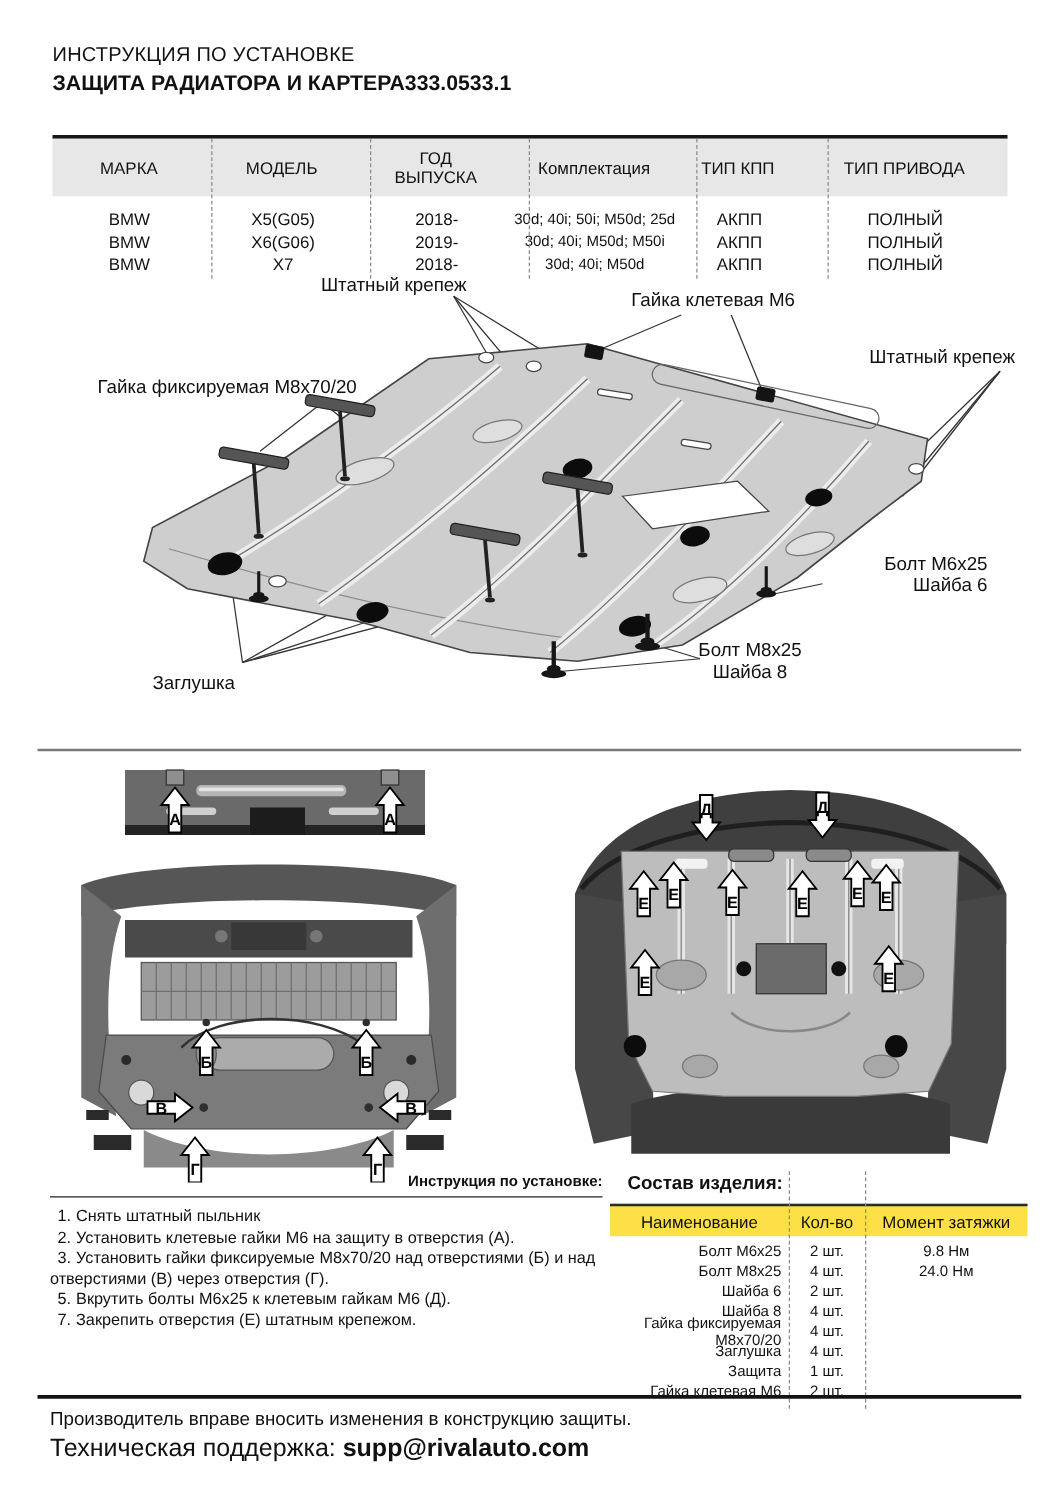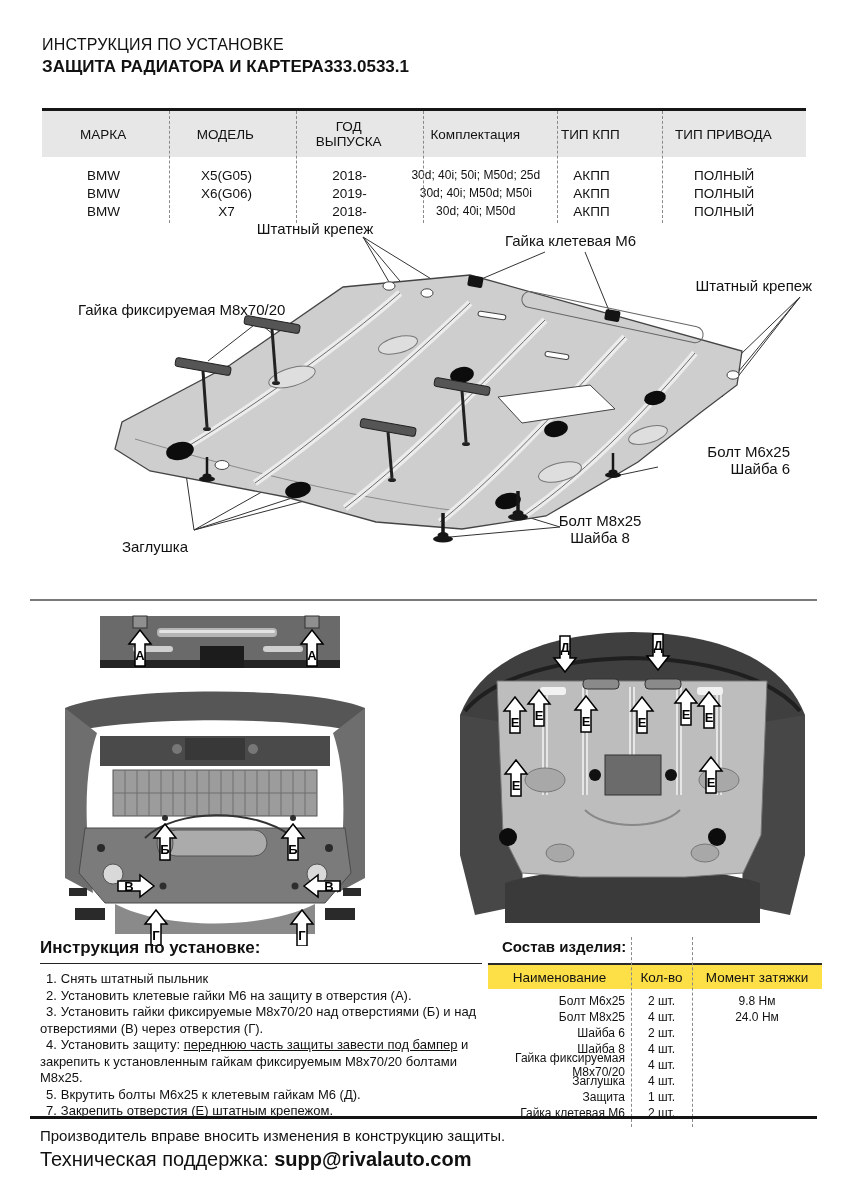--- a/index.html
+++ b/index.html
@@ -29,21 +29,21 @@
 
   
   .figures { left:0; top:610px; width:847px; height:330px; }
   .arr polygon { fill:#fff; stroke:#000; stroke-width:1.5px; }
   .arr text { font-family:"Liberation Sans",sans-serif; font-weight:bold; font-size:13px; text-anchor:middle; fill:#000; }
 
   .divider1 { left:30px; top:599px; width:787px; height:2px; background:#7a7a7a; }
 
   
   .instructions { left:40px; top:938px; width:442px; }
-  .ins-title { font-size:17px; font-weight:bold; }
+  .ins-title { font-size:12px; font-weight:bold;text-align:right; }
   .ins-rule { border-top:1.5px solid #222; margin:5px 0 7px 0; }
   .step { font-size:13px; line-height:16.5px; }
   .step .num { margin-left:6px; margin-right:4px; }
   .u { text-decoration:underline; }
 
   
   .parts { left:488px; top:938px; width:334px; }
   .parts-title { font-size:15px; font-weight:bold; margin-left:14px; }
   .parts-table { position:relative; margin-top:8px; }
   .pt-head { display:flex; background:#fde047; border-top:2px solid #2a2a2a; height:26px; align-items:center; }
@@ -429,21 +429,20 @@
         </g>
     </svg>
   </div>
 
   <div class="abs instructions">
     <div class="ins-title">Инструкция по установке:</div>
     <div class="ins-rule"></div>
     <div class="step"><span class="num">1.</span><span>Снять штатный пыльник</span></div>
     <div class="step"><span class="num">2.</span><span>Установить клетевые гайки М6 на защиту в отверстия (А).</span></div>
     <div class="step"><span class="num">3.</span><span>Установить гайки фиксируемые М8х70/20 над отверстиями (Б) и над отверстиями (В) через отверстия (Г).</span></div>
-    <div class="step"><span class="num">4.</span><span>Установить защиту: </span><span class="u">переднюю часть защиты завести под бампер</span><span> и закрепить к установленным гайкам фиксируемым М8х70/20 болтами М8х25.</span></div>
     <div class="step"><span class="num">5.</span><span>Вкрутить болты М6х25 к клетевым гайкам М6 (Д).</span></div>
     <div class="step"><span class="num">7.</span><span>Закрепить отверстия (Е) штатным крепежом.</span></div>
   </div>
 
   <div class="abs parts">
     <div class="parts-title">Состав изделия:</div>
     <div class="parts-table">
       <div class="psep" style="left:143px;"></div>
       <div class="psep" style="left:204px;"></div>
       <div class="pt-head">

